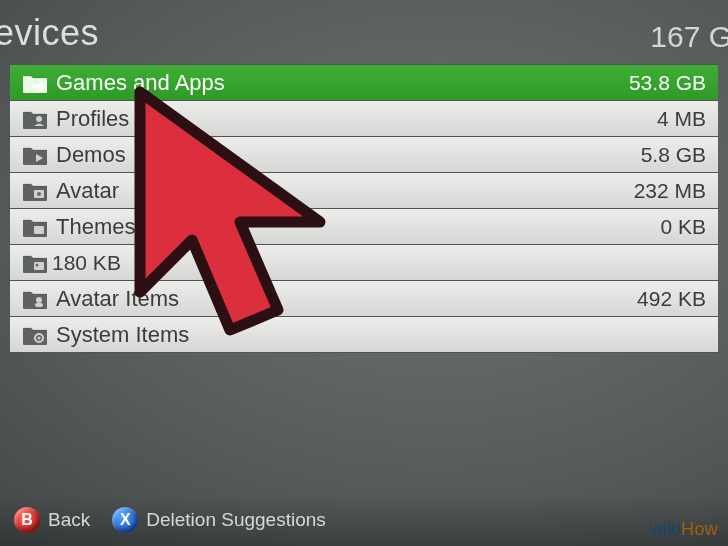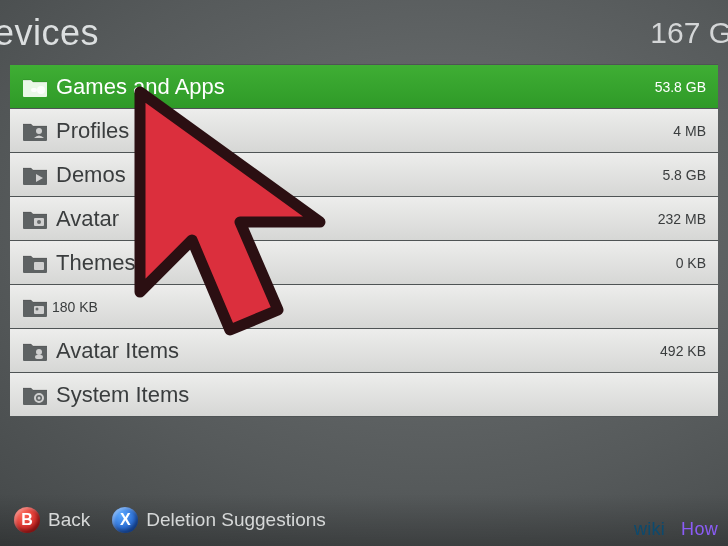--- a/index.html
+++ b/index.html
@@ -5,21 +5,21 @@
   * { margin: 0; padding: 0; box-sizing: border-box; }
   html, body { width: 728px; height: 546px; overflow: hidden; font-family: "Segoe UI", Arial, sans-serif; }
   body {
     background: radial-gradient(ellipse 900px 600px at 60% 40%, #6f7374 0%, #565a5b 45%, #3f4344 80%, #2c3031 100%);
     color: #e8e8e8;
     position: relative;
   }
   .header {
     display: flex;
     justify-content: space-between;
-    align-items: center;
+    align-items: flex-end;
     padding: 12px 0 10px 0;
   }
   .header .title {
     font-size: 36px;
     font-weight: 300;
     color: #dcdfe0;
     letter-spacing: 0.5px;
     margin-left: -6px;
   }
   .header .size {
@@ -28,41 +28,41 @@
     color: #d4d6d7;
     margin-right: -4px;
   }
   .list {
     margin: 0 10px;
     border-top: 1px solid #4f5455;
   }
   .row {
     display: flex;
     align-items: center;
-    height: 44px;
+    height: 36px;
     padding: 0 12px 0 8px;
     background: linear-gradient(#ededec, #d6d7d5);
     color: #3a3d3e;
     border-bottom: 1px solid #4f5455;
     font-size: 22px;
     font-weight: 400;
   }
   .row.selected {
     background: linear-gradient(#3fae34, #2f9a28);
     color: #ffffff;
   }
   .row .icon-wrap {
     width: 34px;
     display: flex;
     align-items: center;
     justify-content: center;
     flex-shrink: 0;
   }
   .row .label { flex: 1; padding-left: 4px; }
-  .row .value { font-size: 14px; text-align: right; }
+  .row .value { font-size: 21px; text-align: right; }
   .folder-icon svg { width: 28px; height: 22px; display: block; }
   .footer {
     position: absolute;
     bottom: 0; left: 0; right: 0;
     height: 52px;
     display: flex;
     align-items: center;
     padding: 0 14px;
     gap: 22px;
     background: linear-gradient(transparent, rgba(0,0,0,0.25));
@@ -89,21 +89,21 @@
   .btn-x { background: radial-gradient(circle at 35% 30%, #5aa8ff, #1f5ec8 70%); }
   .watermark {
     position: absolute;
     bottom: 6px; right: 10px;
     font-size: 18px;
     color: #bfc1c1;
     font-weight: 400;
     letter-spacing: 0.3px;
   }
   .watermark .wiki { color: #0c4a6e; }
-  .watermark .how { color: #8b5cf6; padding-left: 16px; }
+  .watermark .how { color: #a16207; }
   .cursor-overlay {
     position: absolute;
     left: 120px;
     top: 82px;
     width: 230px;
     height: 260px;
     pointer-events: none;
   }
 </style>
 </head>

